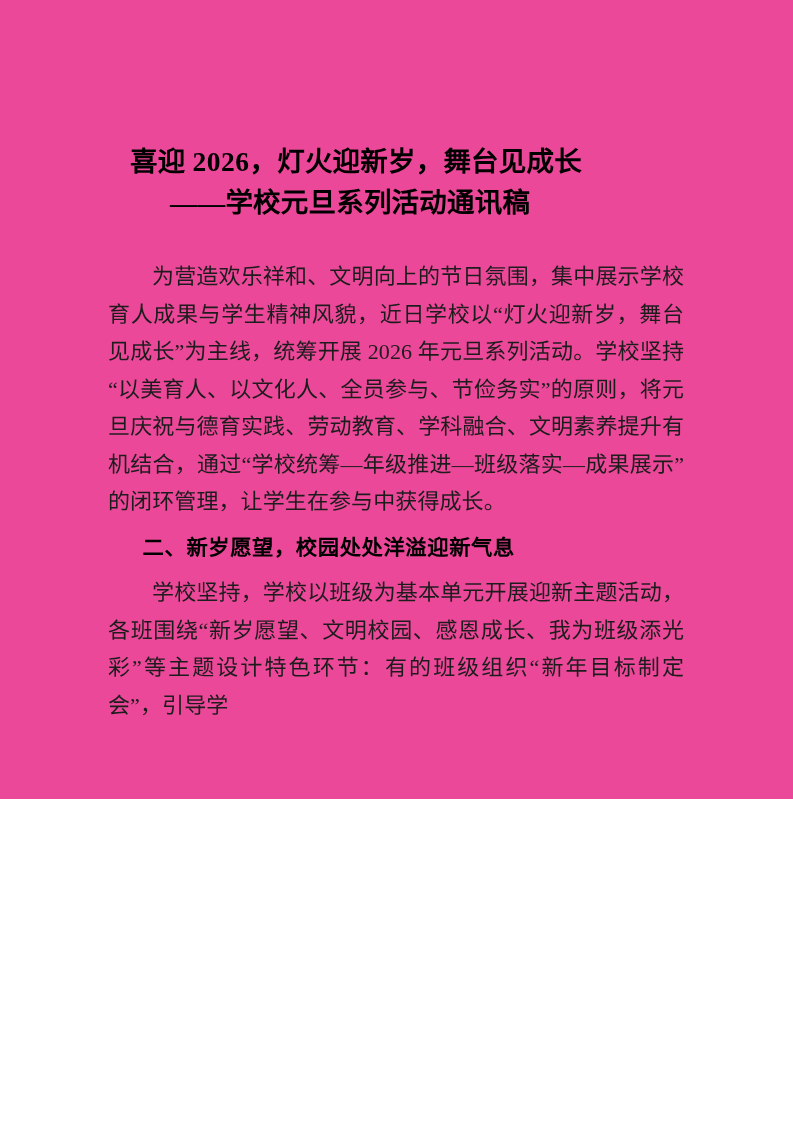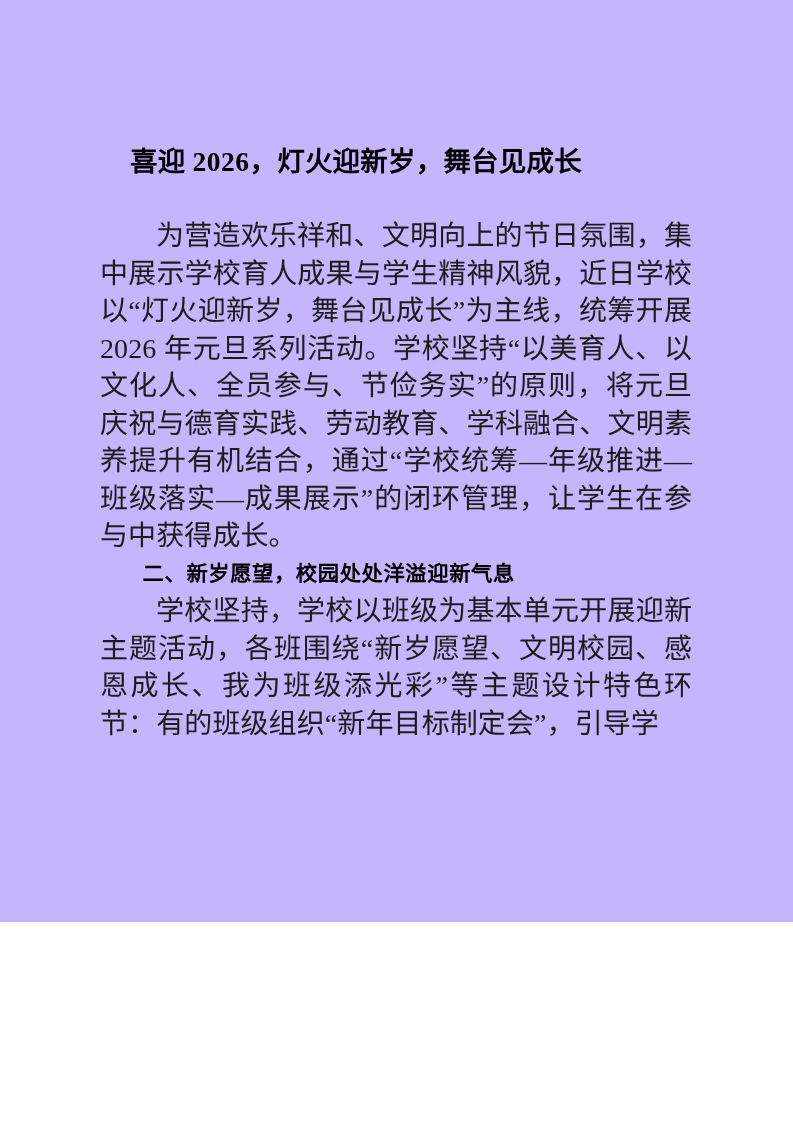--- a/index.html
+++ b/index.html
@@ -9,23 +9,23 @@
     background: #ffffff;
   }
   body {
     font-family: "Liberation Serif", "DejaVu Serif", serif;
     color: #1a1a1a;
     -webkit-font-smoothing: antialiased;
   }
   .page {
     position: relative;
     width: 793px;
-    height: 922px;
+    height: 799px;
     margin: 0 auto;
-    background: #c4b5fd;
+    background: #ec4899;
     overflow: hidden;
     box-sizing: border-box;
   }
   .content {
     position: absolute;
     left: 100px;
     top: 0;
     width: 592px;
   }
 
@@ -54,22 +54,22 @@
     font-family: "Liberation Serif", "DejaVu Serif", serif;
     font-weight: bold;
     letter-spacing: 0.5px;
   }
 
   
   .body-block {
     margin-top: 35px;
   }
   p.para {
-    margin: 0;
-    font-size: 28px;
+    margin: 8px;
+    font-size: 22px;
     line-height: 37.5px;
     text-align: justify;
     text-justify: inter-character;
     text-indent: 2em;
     letter-spacing: 0.1px;
     color: #1c1c1c;
   }
   p.para.tight {
     
     letter-spacing: 0;
@@ -101,20 +101,21 @@
 </style>
 </head>
 <body>
 
 <div class="page">
 
   <div class="content">
 
     <h1 class="doc-title">
       <span class="title-line-main"><span>喜迎 </span><span class="latin">2026</span><span>，灯火迎新岁，舞台见成长</span></span>
+      <span class="title-line-sub">——学校元旦系列活动通讯稿</span>
     </h1>
 
     <div class="body-block">
 
       <p class="para">为营造欢乐祥和、文明向上的节日氛围，集中展示学校育人成果与学生精神风貌，近日学校以“灯火迎新岁，舞台见成长”为主线，统筹开展 2026 年元旦系列活动。学校坚持“以美育人、以文化人、全员参与、节俭务实”的原则，将元旦庆祝与德育实践、劳动教育、学科融合、文明素养提升有机结合，通过“学校统筹—年级推进—班级落实—成果展示”的闭环管理，让学生在参与中获得成长。</p>
 
 
 
       <h2 class="section-heading">二、新岁愿望，校园处处洋溢迎新气息</h2>
 

